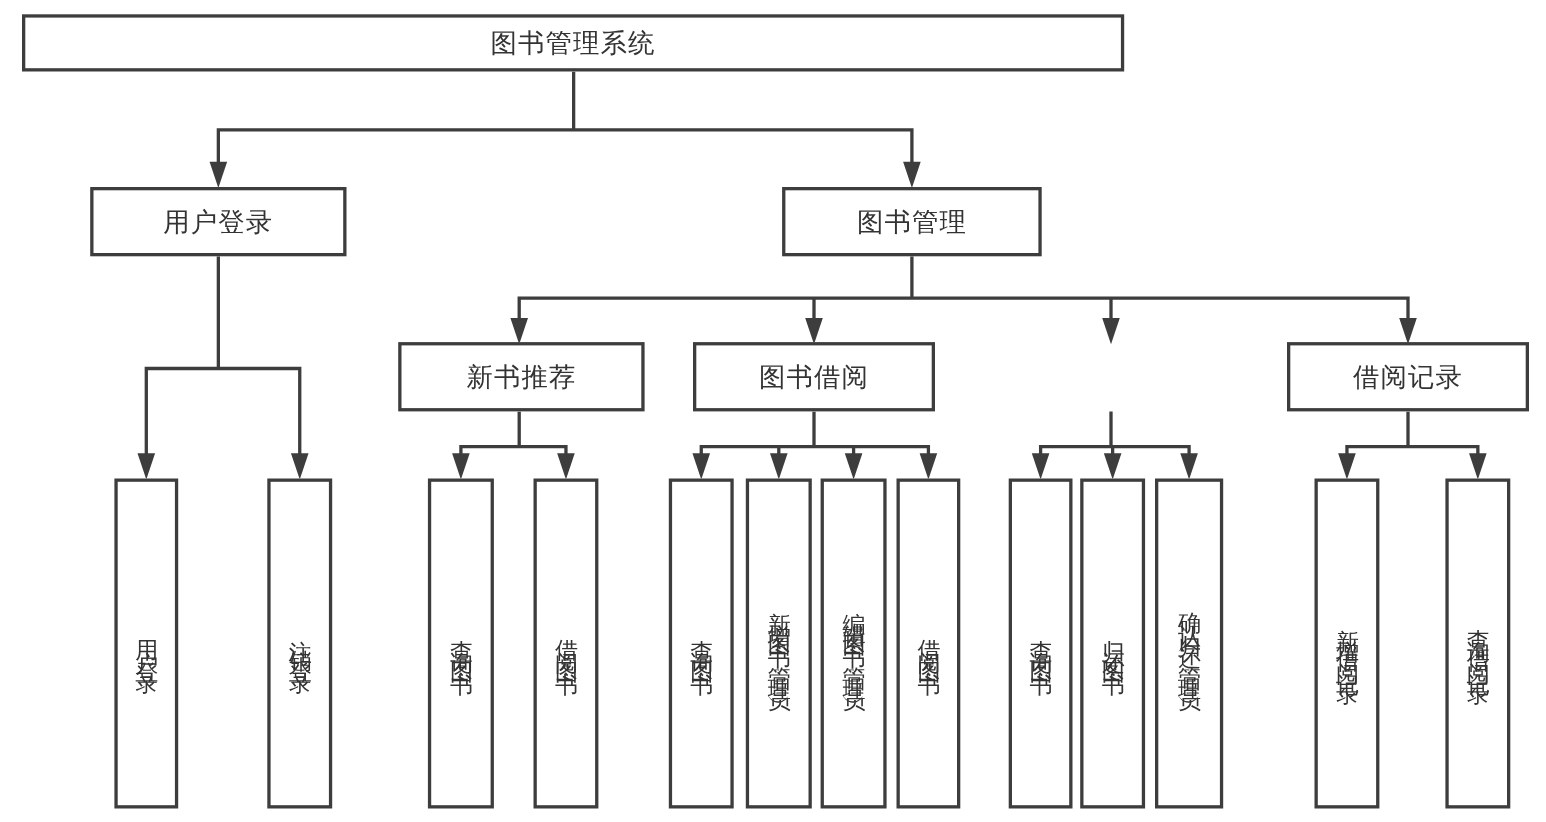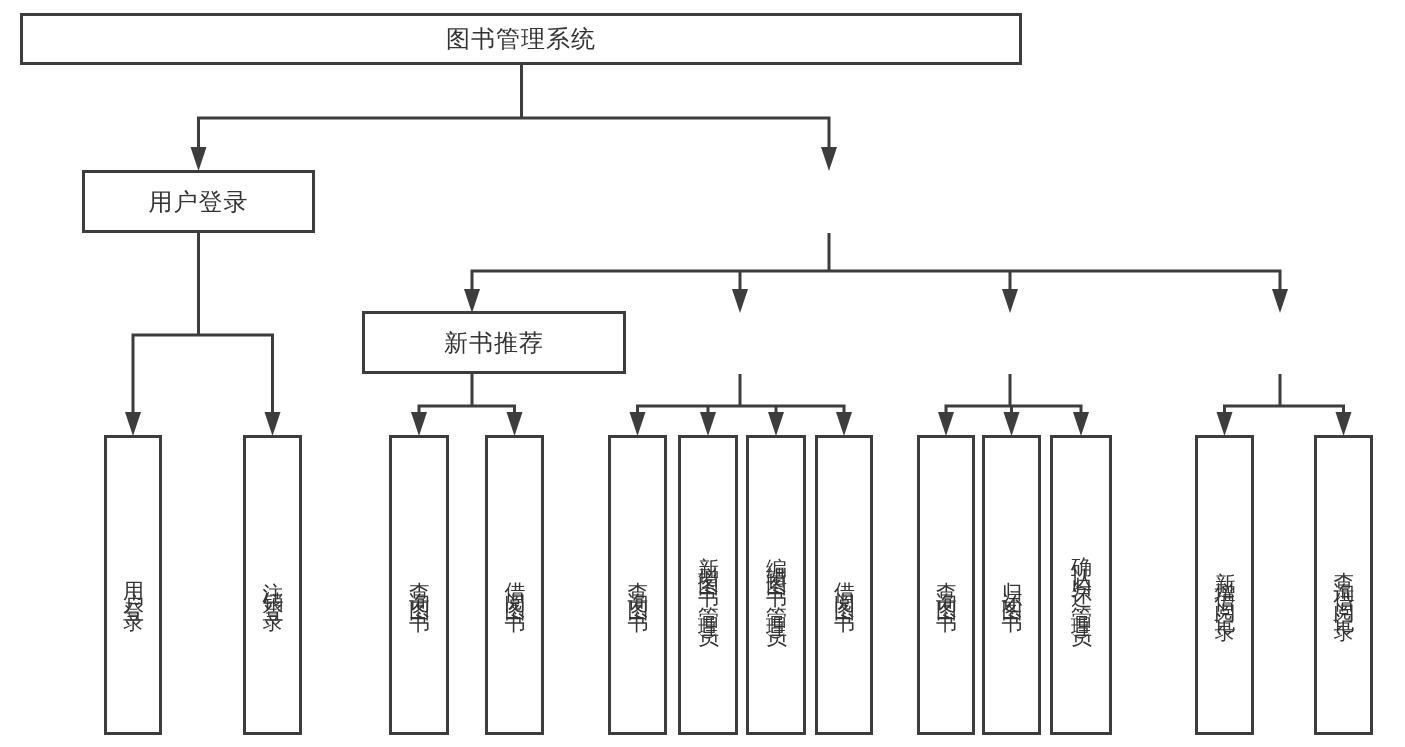--- a/index.html
+++ b/index.html
@@ -75,22 +75,25 @@
       <polygon points="1003.5,412 1019.5,412 1011.5,436"></polygon>
       <polygon points="1073,412 1089,412 1081,436"></polygon>
       <polygon points="1216.5,412 1232.5,412 1224.5,436"></polygon>
       <polygon points="1335.5,412 1351.5,412 1343.5,436"></polygon>
     </g>
   </svg>
 
   <div class="node h-node" style="left:20px;top:13px;width:1002px;height:52px;">图书管理系统</div>
 
   <div class="node h-node" style="left:82px;top:170px;width:233px;height:63px;">用户登录</div>
+  <div class="node h-node" style="left:711px;top:170px;width:236px;height:63px;">图书管理</div>
 
-  <div class="node h-node" style="left:362px;top:311px;width:264px;height:63px;">新书推荐</div>
+  <div class="node h-node" style="left:362px;top:311px;width:224px;height:63px;">新书推荐</div>
+  <div class="node h-node" style="left:630px;top:311px;width:220px;height:63px;">图书借阅</div>
+  <div class="node h-node" style="left:1170px;top:311px;width:220px;height:63px;">借阅记录</div>
 
   <div class="node v-node" style="left:104px;top:435px;width:58px;height:300px;">用户登录</div>
   <div class="node v-node" style="left:243px;top:435px;width:59px;height:300px;">注销登录</div>
 
   <div class="node v-node" style="left:389px;top:435px;width:60px;height:300px;">查询图书</div>
   <div class="node v-node" style="left:485px;top:435px;width:59px;height:300px;">借阅图书</div>
 
   <div class="node v-node" style="left:608px;top:435px;width:59px;height:300px;">查询图书</div>
   <div class="node v-node" style="left:678px;top:435px;width:60px;height:300px;">新增图书（管理员）</div>
   <div class="node v-node" style="left:746px;top:435px;width:60px;height:300px;">编辑图书（管理员）</div>

